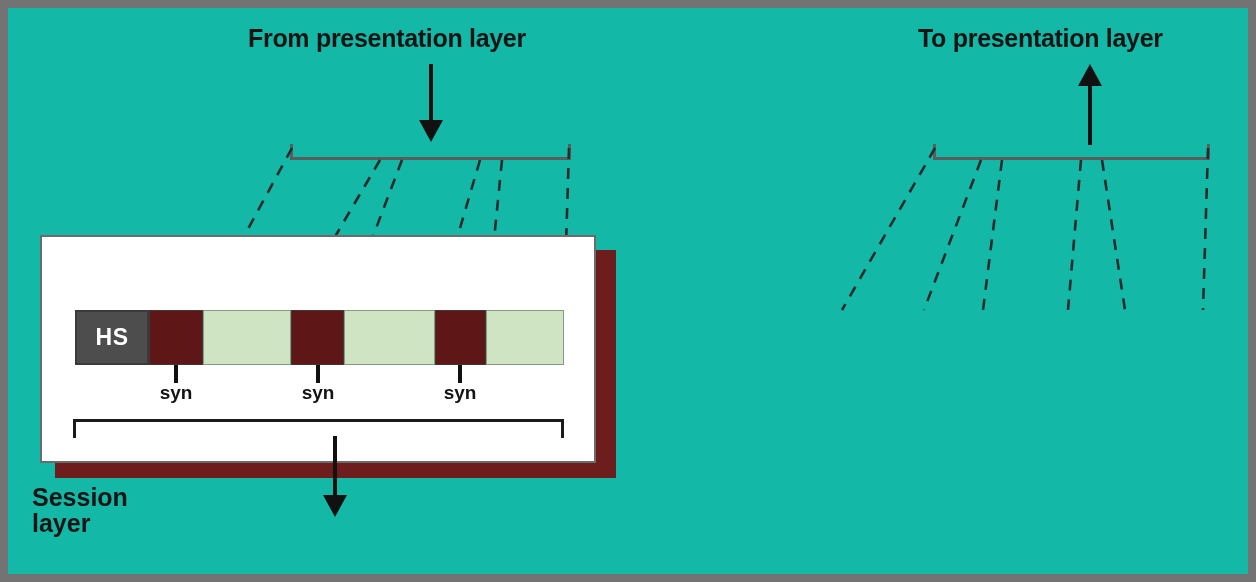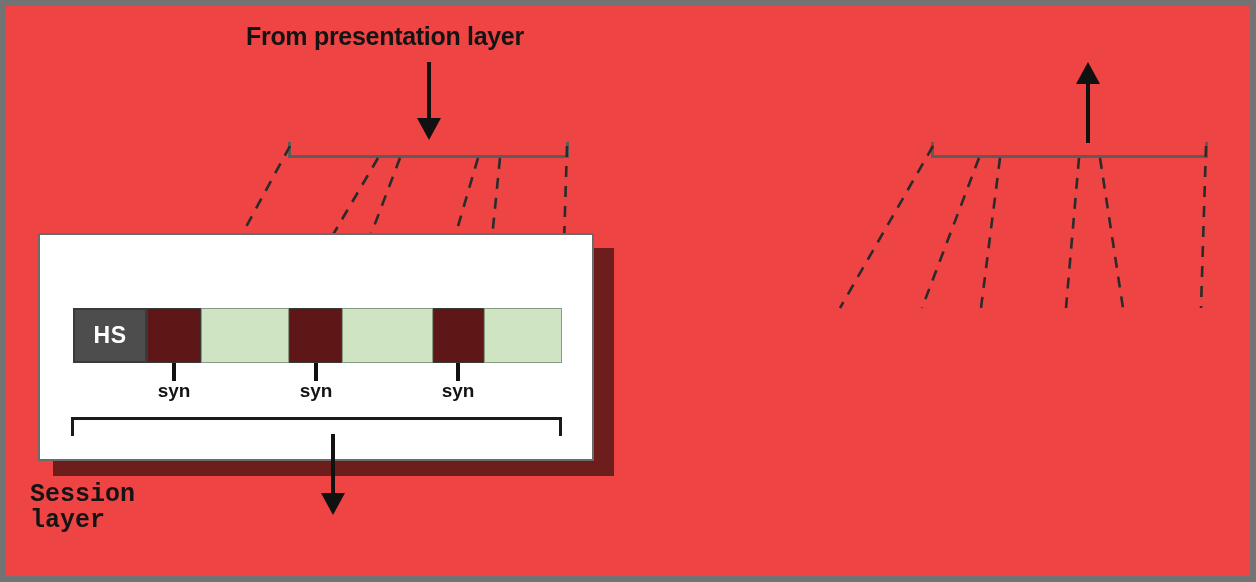--- a/index.html
+++ b/index.html
@@ -1,18 +1,18 @@
 <!DOCTYPE html>
 <html><head>
 <meta charset="utf-8">
 <style>
   html,body{margin:0;padding:0;background:#fff;}
   body{font-family:"Liberation Sans", sans-serif;}
-  #stage{position:relative;width:1256px;height:582px;background:#ef4444;
-         box-sizing:border-box;border:6px solid #737373;overflow:hidden;}
+  #stage{position:relative;width:1256px;height:582px;background:#14b8a6;
+         box-sizing:border-box;border:8px solid #737373;overflow:hidden;}
   .panel{position:absolute;top:0;left:0;width:628px;height:582px;}
   .panel.right{left:628px;}
 
   
   .title{position:absolute;font-size:25px;font-weight:bold;color:#141414;
          letter-spacing:-0.3px;white-space:nowrap;}
 
   
   .shadow{position:absolute;background:#6e1d1d;}
   .frame{position:absolute;background:#ffffff;border:2px solid #6b6b6b;
@@ -43,21 +43,21 @@
   .arrowhead.down{border-left:12px solid transparent;border-right:12px solid transparent;
                   border-top:22px solid #111;}
   .arrowhead.up{border-left:12px solid transparent;border-right:12px solid transparent;
                 border-bottom:22px solid #111;}
 
   
   .leaders{position:absolute;left:0;top:0;width:628px;height:582px;
            pointer-events:none;}
 
   .sesslab{position:absolute;font-size:25px;font-weight:bold;color:#141414;
-           line-height:1.05;font-family:Liberation Mono, monospace;}
+           line-height:1.05;}
 </style>
 </head>
 <body>
 
 <div id="stage">
 
   <div class="panel left">
 
     <div class="title" style="left:240px;top:16px;">From presentation layer</div>
 
@@ -105,20 +105,21 @@
 
     <div class="sesslab" style="left:24px;top:476px;">
       <div>Session</div>
       <div>layer</div>
     </div>
 
   </div>
 
   <div class="panel right">
 
+    <div class="title" style="left:282px;top:16px;">To presentation layer</div>
 
     <div class="arrowhead up" style="left:442px;top:56px;"></div>
     <div class="arrowline" style="left:452px;top:77px;height:60px;"></div>
 
     <div class="bracket down" style="left:297px;top:136px;width:277px;height:16px;"></div>
 
     <svg class="leaders" viewBox="0 0 628 582">
       <g stroke="#2b2b2b" stroke-width="2.6" stroke-dasharray="11 9" fill="none">
         <line x1="299" y1="140" x2="206" y2="302"></line>
         <line x1="345" y1="152" x2="288" y2="302"></line>

